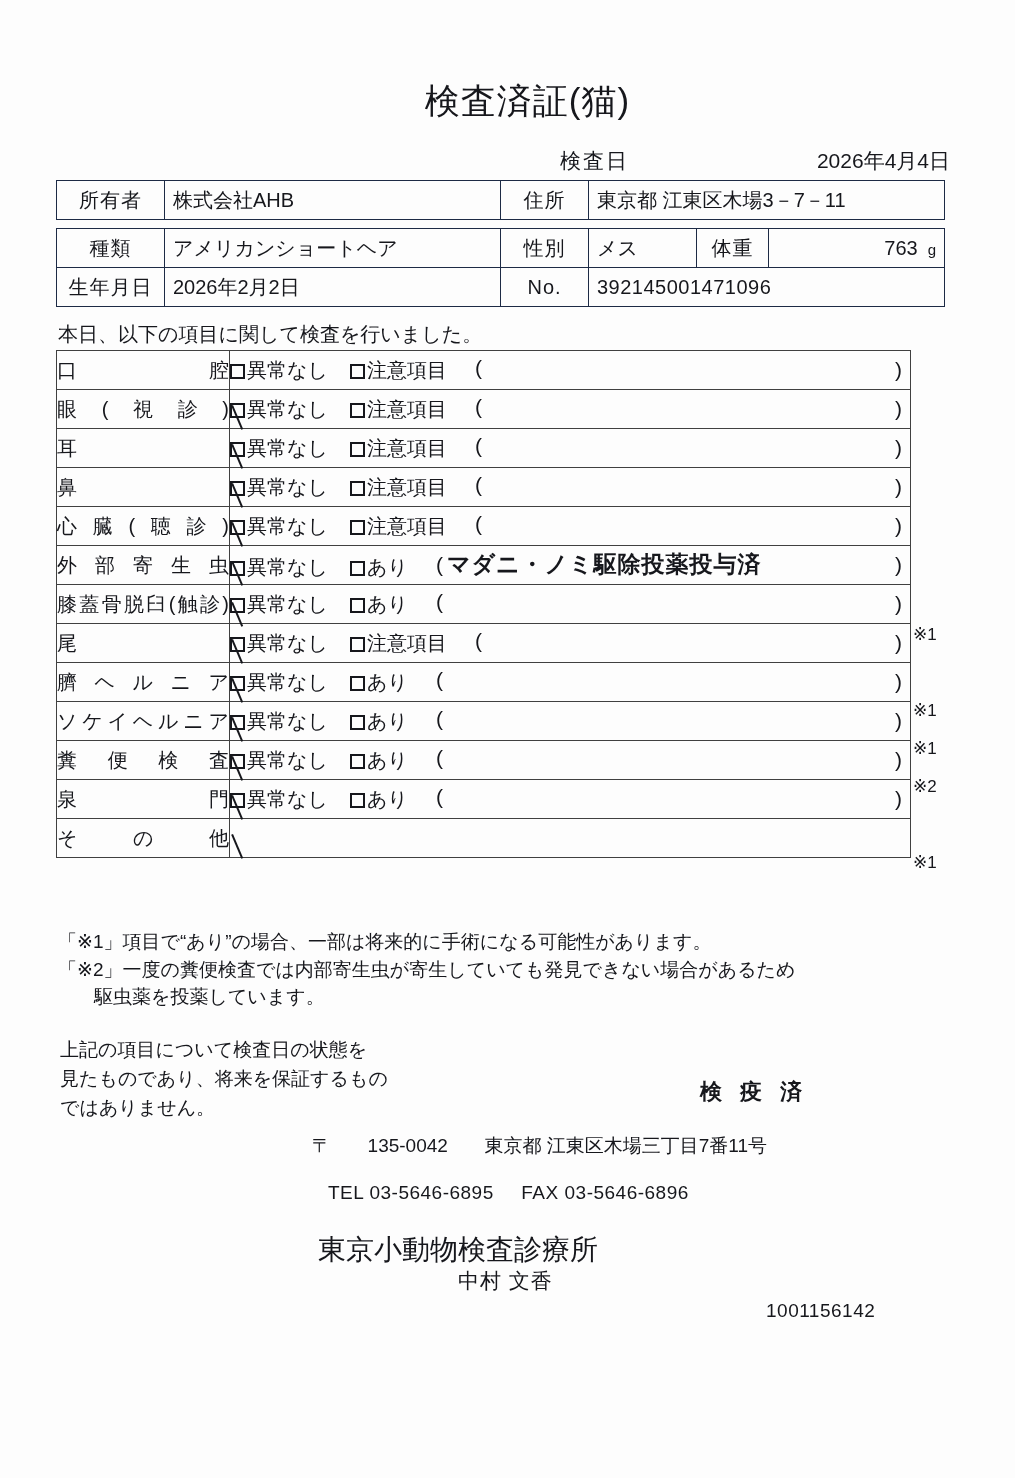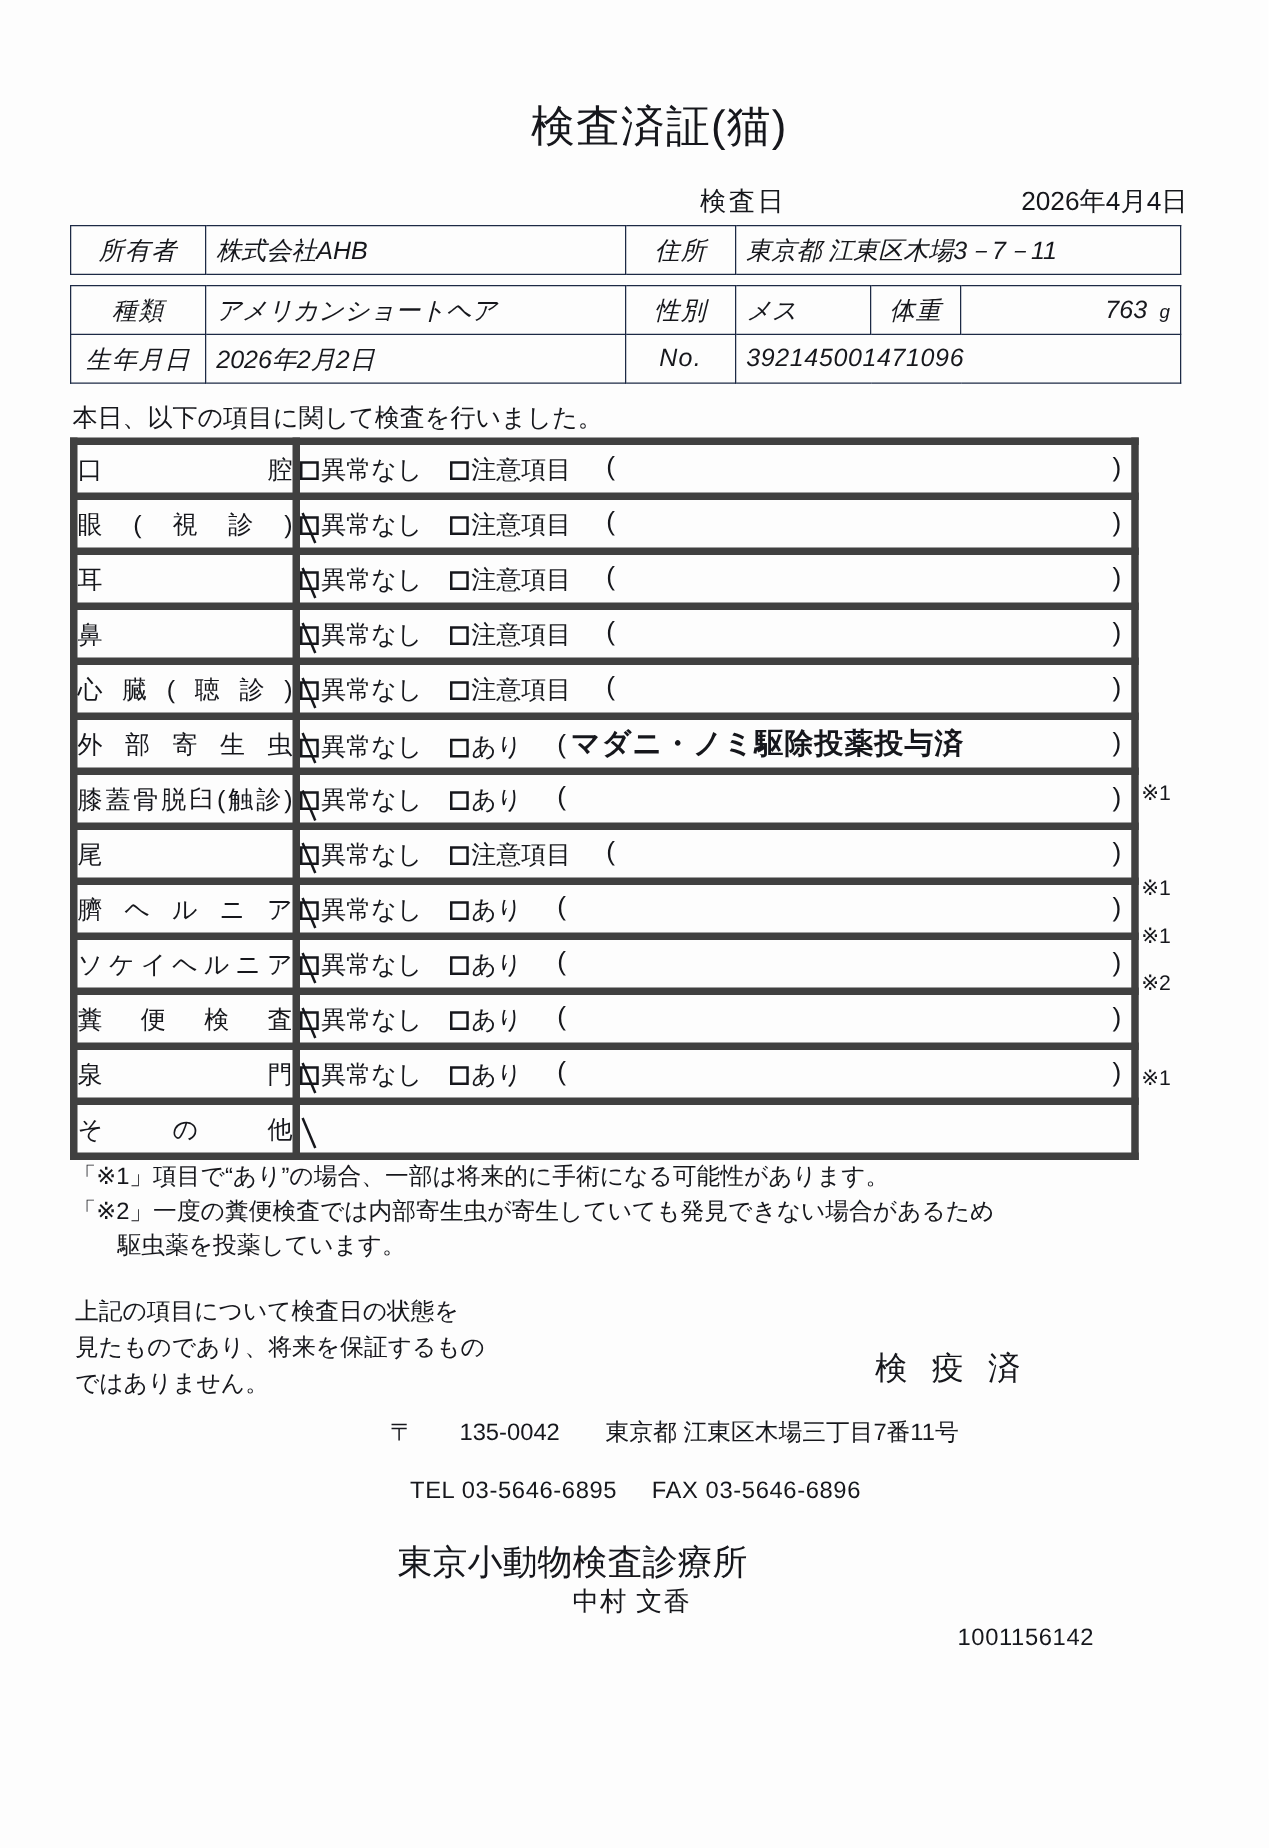--- a/index.html
+++ b/index.html
@@ -48,21 +48,20 @@
     color: #16171c;
   }
   .date-row .lbl { letter-spacing: 2px; }
   .date-row .val { letter-spacing: 0px; }
 
   
   .tbl {
     position: absolute;
     border-collapse: collapse;
     table-layout: fixed;
-    font-style: italic;
   }
   .tbl td {
     border: 1px solid #1d2a45;
     font-size: 20px;
     padding: 0 8px;
     height: 38px;
     vertical-align: middle;
     color: #16171c;
     white-space: nowrap;
     overflow: hidden;
@@ -95,21 +94,21 @@
   
   #checklist {
     position: absolute;
     top: 350px;
     left: 56px;
     width: 855px;
     border-collapse: collapse;
     table-layout: fixed;
   }
   #checklist td {
-    border: 6px solid #404040;
+    border: 1px solid #404040;
     height: 38px;
     font-size: 20px;
     color: #16171c;
     vertical-align: middle;
     padding: 0;
     white-space: nowrap;
   }
   td.item-name {
     width: 172px;
     padding: 0 8px;
@@ -197,23 +196,24 @@
     top: 1036px;
     left: 60px;
     font-size: 19px;
     line-height: 1.52;
     color: #16171c;
   }
   .stamp {
     position: absolute;
     top: 1077px;
     left: 700px;
-    font-size: 26px;
+    font-size: 22px;
     letter-spacing: 6px;
     color: #16171c;
+    font-weight: bold;
   }
 
   
   .clinic-addr {
     position: absolute;
     top: 1133px;
     left: 312px;
     font-size: 19px;
     color: #16171c;
     white-space: nowrap;

